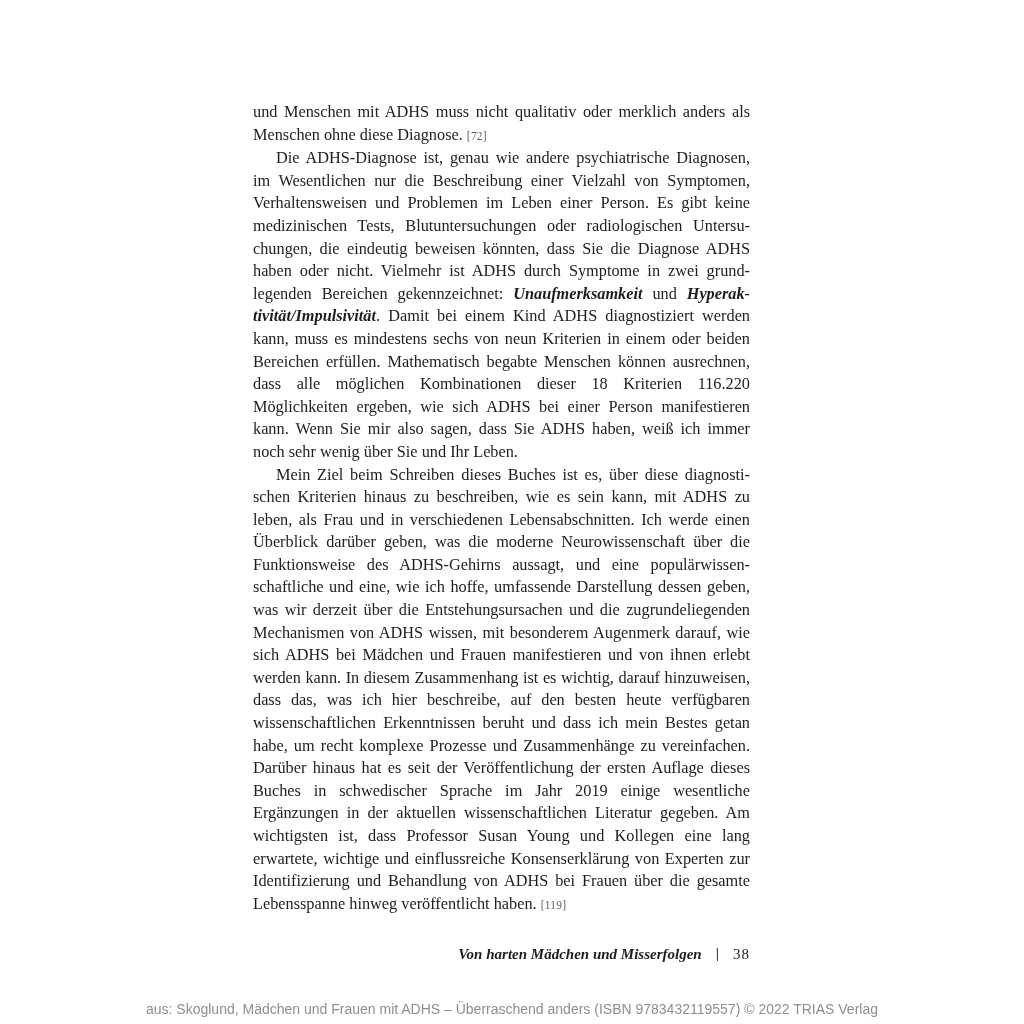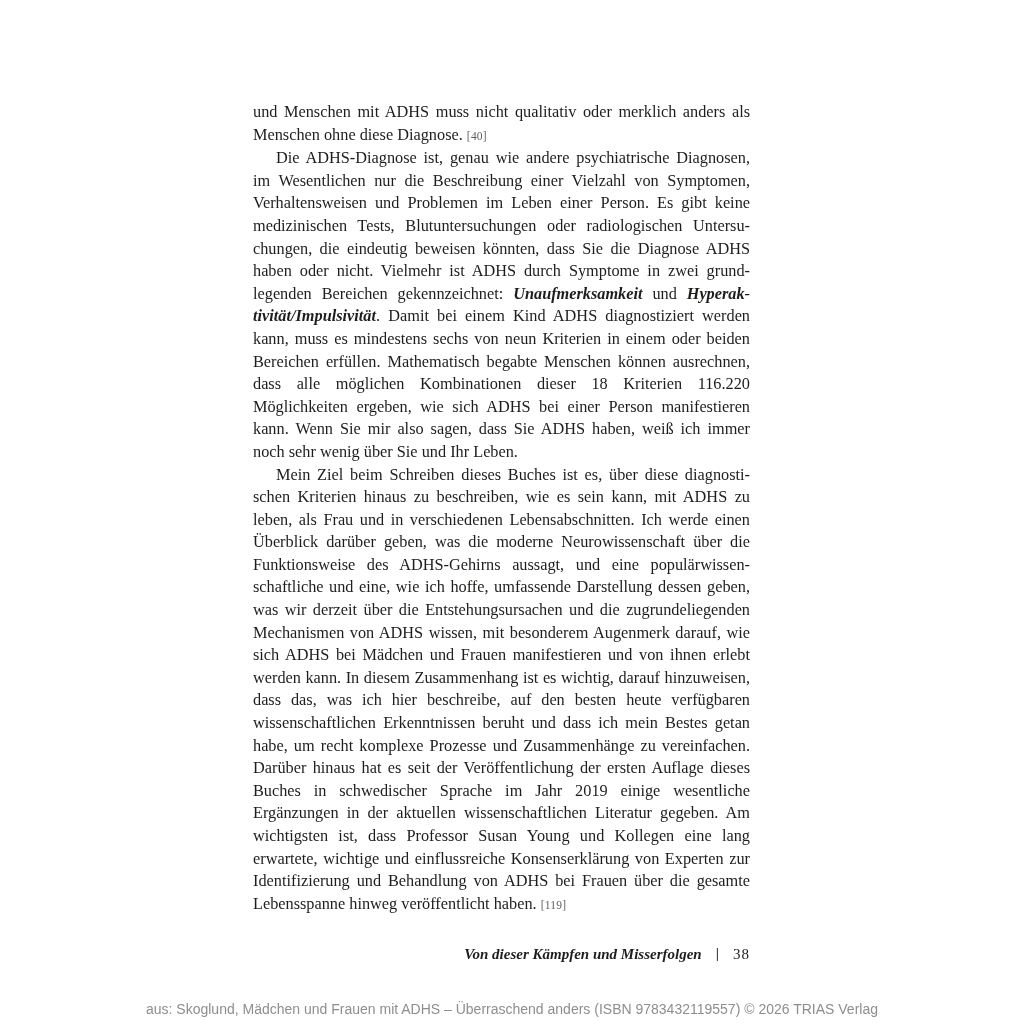--- a/index.html
+++ b/index.html
@@ -89,24 +89,24 @@
     line-height: 18px;
     color: #8e8e8e;
   }
 </style>
 </head>
 <body>
 
 <div class="page">
 
   <div class="text-block" lang="de">
-      <p class="para"><span class="run-normal">und Menschen mit ADHS muss nicht qualitativ oder merklich anders als Menschen ohne diese Diagnose. </span><span class="run-ref">[40]</span></p>
+      <p class="para"><span class="run-normal">und Menschen mit ADHS muss nicht qualitativ oder merklich anders als Menschen ohne diese Diagnose. </span><span class="run-ref">[72]</span></p>
       <p class="para indent"><span class="run-normal">Die ADHS-Diagnose ist, genau wie andere psychiatrische Diagnosen, im Wesentlichen nur die Beschreibung einer Vielzahl von Symptomen, Verhaltensweisen und Problemen im Leben einer Person. Es gibt keine medizinischen Tests, Blutuntersuchungen oder radiologischen Untersu­chungen, die eindeutig beweisen könnten, dass Sie die Diagnose ADHS haben oder nicht. Vielmehr ist ADHS durch Symptome in zwei grund­legenden Bereichen gekennzeichnet: </span><span class="run-bolditalic">Unaufmerksamkeit</span><span class="run-normal"> und </span><span class="run-bolditalic">Hyperak­tivität/Impulsivität</span><span class="run-normal">. Damit bei einem Kind ADHS diagnostiziert werden kann, muss es mindestens sechs von neun Kriterien in einem oder bei­den Bereichen erfüllen. Mathematisch begabte Menschen können aus­rechnen, dass alle möglichen Kombinationen dieser 18 Kriterien 116.220 Möglichkeiten ergeben, wie sich ADHS bei einer Person manifestieren kann. Wenn Sie mir also sagen, dass Sie ADHS haben, weiß ich immer noch sehr wenig über Sie und Ihr Leben.</span></p>
       <p class="para indent"><span class="run-normal">Mein Ziel beim Schreiben dieses Buches ist es, über diese diagnosti­schen Kriterien hinaus zu beschreiben, wie es sein kann, mit ADHS zu leben, als Frau und in verschiedenen Lebensabschnitten. Ich werde einen Überblick darüber geben, was die moderne Neurowissenschaft über die Funktionsweise des ADHS-Gehirns aussagt, und eine populärwissen­schaftliche und eine, wie ich hoffe, umfassende Darstellung dessen ge­ben, was wir derzeit über die Entstehungsursachen und die zugrunde­liegenden Mechanismen von ADHS wissen, mit besonderem Augenmerk darauf, wie sich ADHS bei Mädchen und Frauen manifestieren und von ihnen erlebt werden kann. In diesem Zusammenhang ist es wichtig, dar­auf hinzuweisen, dass das, was ich hier beschreibe, auf den besten heute verfügbaren wissenschaftlichen Erkenntnissen beruht und dass ich mein Bestes getan habe, um recht komplexe Prozesse und Zusammenhänge zu vereinfachen. Darüber hinaus hat es seit der Veröffentlichung der ers­ten Auflage dieses Buches in schwedischer Sprache im Jahr 2019 einige wesentliche Ergänzungen in der aktuellen wissenschaftlichen Literatur gegeben. Am wichtigsten ist, dass Professor Susan Young und Kollegen eine lang erwartete, wichtige und einflussreiche Konsenserklärung von Experten zur Identifizierung und Behandlung von ADHS bei Frauen über die gesamte Lebensspanne hinweg veröffentlicht haben. </span><span class="run-ref">[119]</span></p>
     </div>
 
   <div class="page-footer">
-    <span class="running-title">Von dieser Kämpfen und Misserfolgen</span><span class="footer-sep">|</span><span class="page-number">38</span>
+    <span class="running-title">Von harten Mädchen und Misserfolgen</span><span class="footer-sep">|</span><span class="page-number">38</span>
   </div>
 
-  <div class="credit-line">aus: Skoglund, Mädchen und Frauen mit ADHS – Überraschend anders (ISBN 9783432119557) © 2026 TRIAS Verlag</div>
+  <div class="credit-line">aus: Skoglund, Mädchen und Frauen mit ADHS – Überraschend anders (ISBN 9783432119557) © 2022 TRIAS Verlag</div>
 
 </div>
 
 </body></html>

